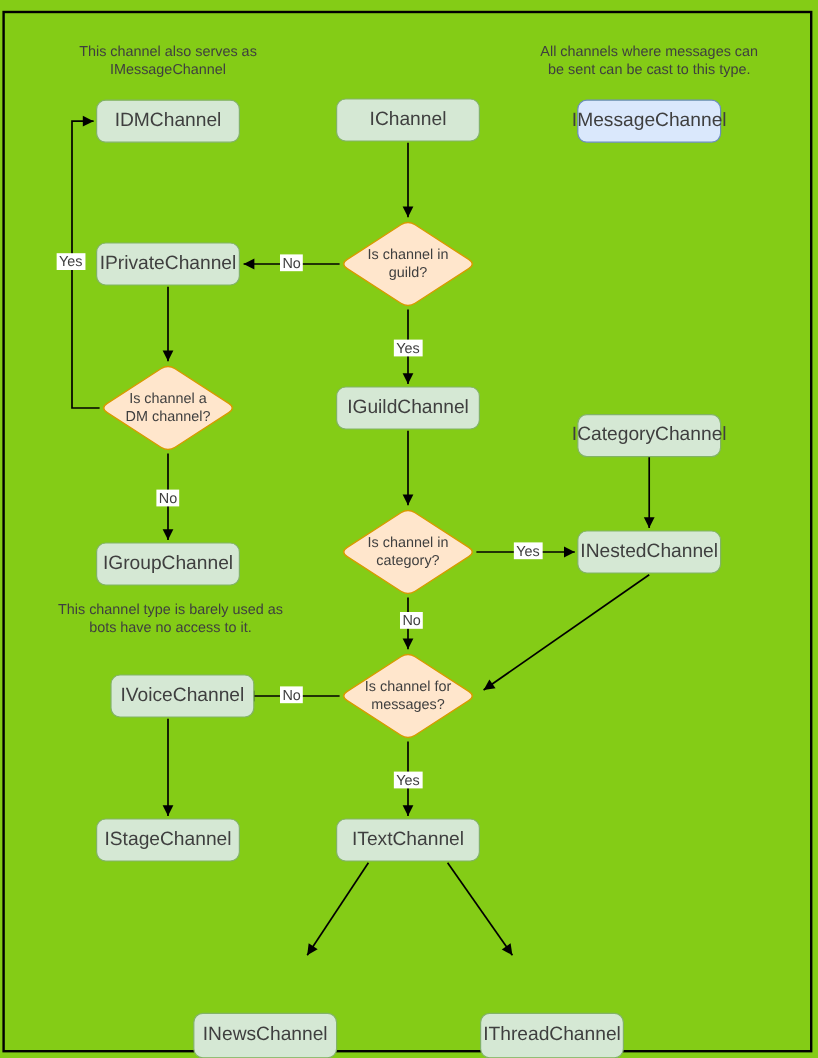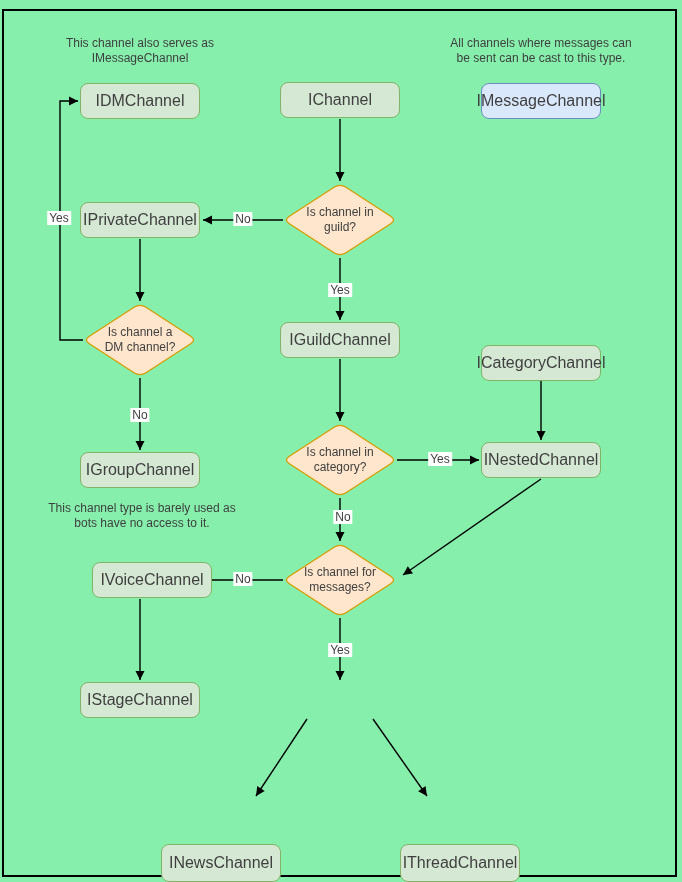--- a/index.html
+++ b/index.html
@@ -3,21 +3,21 @@
 <meta charset="utf-8">
 <style>
   :root{
     --node-fill:#d5e8d4; --node-border:#82b366;
     --highlight-fill:#dae8fc; --highlight-border:#6c8ebf;
     --decision-fill:#ffe6cc; --decision-border:#d79b00;
     --arrow:#000000; --text:#3f3f3f;
   }
   html,body{margin:0;padding:0;background:#ffffff;}
   body{font-family:"Liberation Sans","DejaVu Sans",sans-serif;color:var(--text);}
-  .canvas{position:relative;width:682px;height:882px;background:#86efac;overflow:hidden;}
+  .canvas{position:relative;width:682px;height:882px;background:#84cc16;overflow:hidden;}
   .frame{position:absolute;left:2px;top:9px;width:675px;height:868px;
          border:2px solid #000;box-sizing:border-box;pointer-events:none;}
   svg.edges{position:absolute;left:0;top:0;width:682px;height:882px;pointer-events:none;}
   svg.edges path.edge{fill:none;stroke:var(--arrow);stroke-width:1.4px;}
   .arrowhead{fill:var(--arrow);}
   .box{position:absolute;box-sizing:border-box;width:120px;height:36px;
        background:var(--node-fill);border:1px solid var(--node-border);border-radius:8px;
        display:flex;align-items:center;justify-content:center;
        font-size:16px;color:var(--text);text-align:center;}
   .box.highlight{background:var(--highlight-fill);border-color:var(--highlight-border);}
@@ -73,20 +73,21 @@
   <div class="box" style="left:80px;top:83px;">IDMChannel</div>
   <div class="box" style="left:280px;top:82px;">IChannel</div>
   <div class="box highlight" style="left:481px;top:83px;">IMessageChannel</div>
   <div class="box" style="left:80px;top:202px;">IPrivateChannel</div>
   <div class="box" style="left:280px;top:322px;">IGuildChannel</div>
   <div class="box" style="left:481px;top:333px;margin-top:12px;">ICategoryChannel</div>
   <div class="box" style="left:481px;top:442px;">INestedChannel</div>
   <div class="box" style="left:80px;top:452px;">IGroupChannel</div>
   <div class="box" style="left:92px;top:562px;">IVoiceChannel</div>
   <div class="box" style="left:80px;top:682px;">IStageChannel</div>
+  <div class="box" style="left:280px;top:682px;">ITextChannel</div>
   <div class="box tall" style="left:161px;top:800px;">INewsChannel</div>
   <div class="box tall" style="left:400px;top:800px;">IThreadChannel</div>
 
   <div class="diamond" style="left:283px;top:183px;">
     <svg viewBox="0 0 114 74">
       <path class="diamond-shape" d="M51.1,4.3 Q57,0.5 62.9,4.3 L107.6,33.2 Q113.5,37 107.6,40.8 L62.9,69.7 Q57,73.5 51.1,69.7 L6.4,40.8 Q0.5,37 6.4,33.2 Z"></path>
     </svg>
     <span class="diamond-label">Is channel in
 guild?</span>
   </div>

